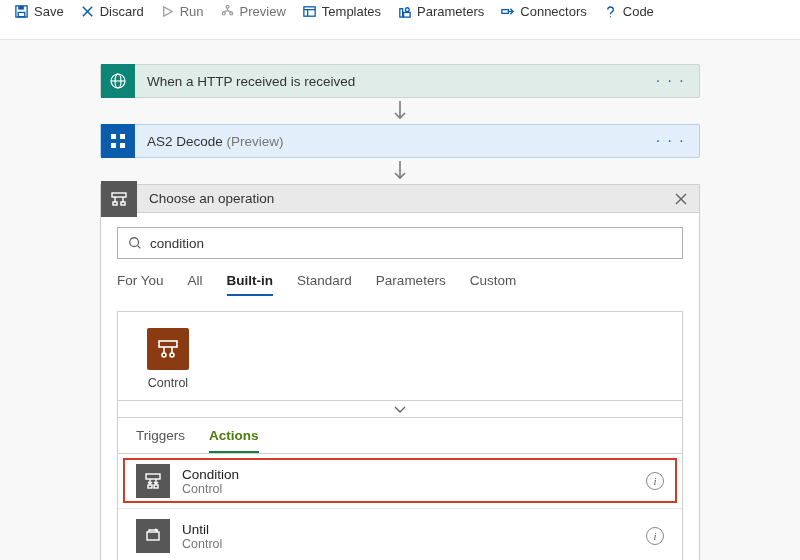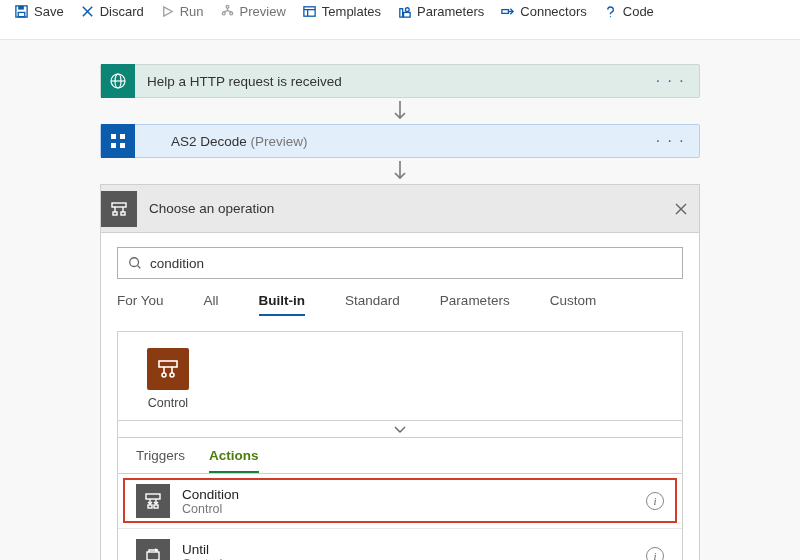--- a/index.html
+++ b/index.html
@@ -5,39 +5,39 @@
   * { box-sizing: border-box; margin: 0; padding: 0; font-family: "Segoe UI", Arial, sans-serif; }
   body { width: 800px; height: 560px; background: #fff; overflow: hidden; }
   .toolbar { height: 40px; display: flex; align-items: flex-start; padding: 0 8px; border-bottom: 1px solid #e5e5e5; gap: 4px; font-size: 13px; color: #333; }
   .tb-item { display: flex; align-items: center; gap: 5px; padding: 4px 6px; cursor: pointer; }
   .tb-item.disabled { color: #737373; }
   .tb-item svg { width: 15px; height: 15px; }
   .canvas { background: #f8f8f8; height: 520px; padding: 24px 0 0 0; overflow: hidden; }
   .step, .panel { width: 600px; margin: 0 auto; }
   .step { height: 34px; display: flex; align-items: center; border: 1px solid #c9d7cf; border-radius: 2px; }
   .step.http { background: #e0ece7; }
-  .step.as2 { background: #e3eefb; border-color: #b7d0ee; gap: 24px; }
+  .step.as2 { background: #e3eefb; border-color: #b7d0ee; }
   .step-icon { width: 34px; height: 34px; display: flex; align-items: center; justify-content: center; color: #fff; flex-shrink: 0; }
   .step.http .step-icon { background: #0c8577; }
   .step.as2 .step-icon { background: #0b5cad; }
   .step-title { flex: 1; padding-left: 12px; font-size: 13.5px; color: #333; }
   .prev { color: #777; }
   .ellipsis { padding: 0 14px; color: #3b6fa3; font-size: 16px; letter-spacing: 1px; cursor: pointer; }
   .arrow { width: 600px; margin: 0 auto; height: 26px; display: flex; align-items: center; justify-content: center; }
   .arrow svg { width: 16px; height: 22px; stroke: #7a7a7a; }
   .panel { border: 1px solid #cfcfcf; background: #fff; }
-  .panel-header { height: 48px; background: #e9e9e9; border-bottom: 1px solid #cfcfcf; display: flex; align-items: center; }
+  .panel-header { height: 28px; background: #e9e9e9; border-bottom: 1px solid #cfcfcf; display: flex; align-items: center; }
   .panel-header .step-icon { background: #575757; height: 36px; width: 36px; }
   .panel-header .ptitle { flex: 1; padding-left: 12px; font-size: 13.5px; color: #333; }
   .closebtn { width: 36px; height: 36px; display: flex; align-items: center; justify-content: center; color: #666; cursor: pointer; }
   .panel-body { padding: 14px 16px 0 16px; }
   .search { display: flex; align-items: center; border: 1px solid #b0b0b0; height: 32px; padding: 0 10px; }
   .search svg { width: 14px; height: 14px; stroke: #666; margin-right: 8px; }
   .search input { border: none; outline: none; flex: 1; font-size: 13.5px; color: #333; }
-  .cat-tabs { display: flex; gap: 40px; margin-top: 14px; font-size: 13.5px; color: #555; height: 30px; align-items: flex-start; }
+  .cat-tabs { display: flex; gap: 24px; margin-top: 14px; font-size: 13.5px; color: #555; height: 30px; align-items: flex-start; }
   .cat-tab { padding-bottom: 6px; cursor: pointer; }
   .cat-tab.active { color: #222; font-weight: 600; border-bottom: 2px solid #0b5cad; }
   .connectors { border: 1px solid #cfcfcf; border-bottom: none; margin-top: 8px; padding: 16px 18px 10px 18px; }
   .conn { display: inline-flex; flex-direction: column; align-items: center; width: 64px; cursor: pointer; }
   .conn-icon { width: 42px; height: 42px; background: #8a3b12; display: flex; align-items: center; justify-content: center; border-radius: 2px; }
   .conn-label { font-size: 12.5px; color: #444; margin-top: 6px; }
   .expand-bar { height: 18px; border: 1px solid #cfcfcf; border-top: 1px solid #cfcfcf; display: flex; align-items: center; justify-content: center; cursor: pointer; }
   .expand-bar svg { width: 14px; height: 10px; stroke: #666; }
   .action-tabs { display: flex; gap: 24px; padding: 10px 18px 0 18px; font-size: 13.5px; color: #555; border-left: 1px solid #cfcfcf; border-right: 1px solid #cfcfcf; }
   .action-tab { padding-bottom: 8px; cursor: pointer; }
@@ -124,21 +124,21 @@
 <div class="canvas">
 
   <div class="step http">
     <div class="step-icon">
       <svg width="18" height="18" viewBox="0 0 18 18" fill="none" stroke="#fff" stroke-width="1.2">
           <circle cx="9" cy="9" r="7"></circle>
           <ellipse cx="9" cy="9" rx="3" ry="7"></ellipse>
           <line x1="2" y1="9" x2="16" y2="9"></line>
         </svg>
     </div>
-    <div class="step-title">Help a HTTP request is received</div>
+    <div class="step-title">When a HTTP received is received</div>
     <div class="ellipsis">· · ·</div>
   </div>
 
   <div class="arrow">
     <svg viewBox="0 0 16 22" fill="none" stroke-width="1.6">
         <line x1="8" y1="1" x2="8" y2="17"></line>
         <polyline points="3,13 8,18 13,13"></polyline>
       </svg>
   </div>
 

